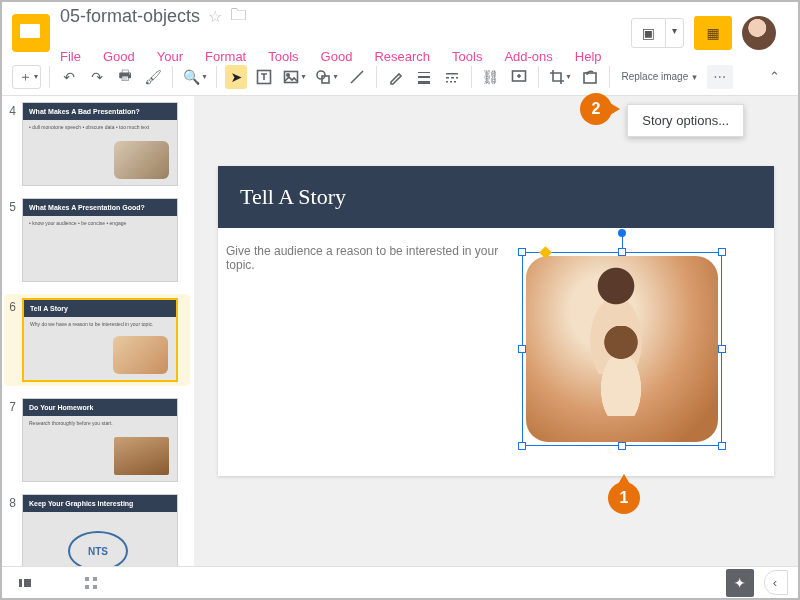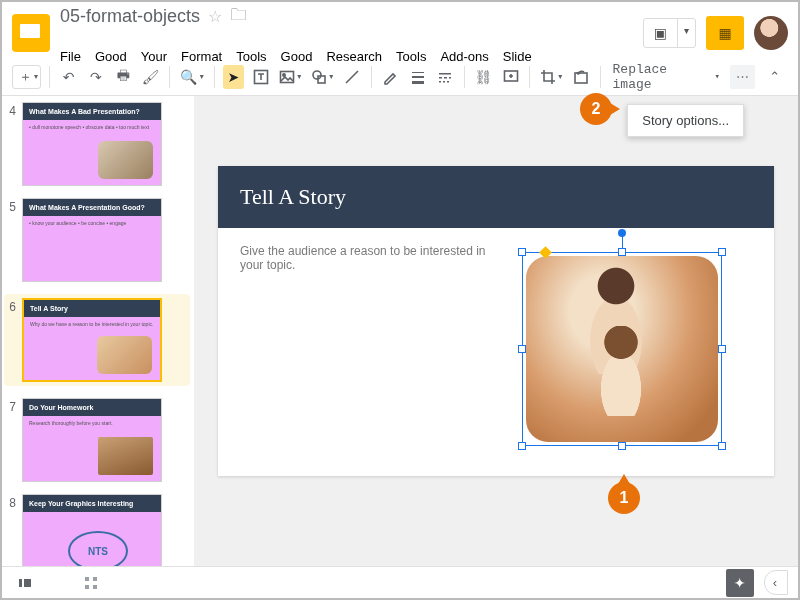--- a/index.html
+++ b/index.html
@@ -1,68 +1,68 @@
 <!DOCTYPE html>
 <html><head>
 <meta charset="utf-8">
 <style>
   * { box-sizing: border-box; margin: 0; padding: 0; }
   body { font-family: Arial, sans-serif; font-size: 13px; color: #202124; width: 800px; height: 600px; overflow: hidden; background: #fff; border: 2px solid #bbb; position: relative; }
 
-  .header { display: flex; align-items: center; padding: 6px 10px 0 10px; height: 56px; }
+  .header { display: flex; align-items: center; padding: 6px 22px 0 10px; height: 56px; }
   .app-icon { width: 38px; height: 38px; background: #ffba00; border-radius: 4px; position: relative; margin-right: 10px; }
   .app-icon::after { content: ""; position: absolute; left: 8px; top: 10px; width: 20px; height: 14px; background: #fff; border-radius: 1px; }
   .title-area { flex: 0 0 auto; }
   .doc-title { font-size: 18px; color: #5f6368; }
   .title-row { display: flex; align-items: center; gap: 8px; }
   .star { color: #bbb; font-size: 16px; }
   .folder { color: #888; font-size: 16px; }
-  .menubar { display: flex; gap: 14px; font-size: 13px; color: #000000; margin-top: 19px; }
+  .menubar { display: flex; gap: 22px; font-size: 13px; color: #ec4899; margin-top: 19px; }
   .menubar span { cursor: pointer; }
 
   .header-right { margin-left: auto; display: flex; align-items: center; gap: 10px; }
   .present-box { display: flex; border: 1px solid #dadce0; border-radius: 3px; }
   .present-main { padding: 6px 10px; font-size: 14px; color: #555; border-right: 1px solid #dadce0;}
   .present-arrow { padding: 6px 6px; font-size: 10px; color: #555;}
   .share-btn { width: 38px; height: 34px; background: #ffba00; border-radius: 3px; display: flex; align-items: center; justify-content: center; color: #5f4000; font-size: 14px;}
   .avatar { width: 34px; height: 34px; border-radius: 50%; background: radial-gradient(circle at 45% 35%, #f0d0b8 30%, #6b4a3a 32%); }
 
   .toolbar { display: flex; align-items: center; height: 38px; padding: 0 10px; border-bottom: 1px solid #e0e0e0; gap: 6px; background: #fff; flex-wrap: nowrap; }
   .tb { width: 22px; height: 24px; display: flex; align-items: center; justify-content: center; color: #5f6368; font-size: 14px; border-radius: 2px; cursor: pointer; position: relative;}
   .tb.wider { width: auto; padding: 0 2px; gap: 1px;}
   .tb.dd::after { content: "▾"; font-size: 8px; margin-left: 1px; color: #5f6368;}
   .sep { width: 1px; height: 22px; background: #e0e0e0; margin: 0 2px;}
   .plus-box { border: 1px solid #dadce0; border-radius: 3px; padding: 2px 2px 2px 6px; display: flex; align-items: center; color: #5f6368; gap: 2px;}
-  .replace { color: #5f6368; font-size: 13px; padding: 4px 4px; display: flex; align-items: center; cursor: pointer; font-family: Liberation Mono, monospace;}
+  .replace { color: #5f6368; font-size: 10px; padding: 4px 4px; display: flex; align-items: center; cursor: pointer;}
   .replace::after { content: "▾"; font-size: 9px; margin-left: 4px;}
   .overflow { width: 26px; height: 24px; background: #f1f3f4; border-radius: 2px; display: flex; align-items:center; justify-content:center; color:#5f6368; cursor:pointer;}
   .arrow-up { margin-left: auto; color: #5f6368; font-size: 13px; padding: 4px 8px;}
 
   .svg-ico { width: 16px; height: 16px; fill: none; stroke: #5f6368; stroke-width: 1.6; }
   .svg-ico.fill { fill: #5f6368; stroke: none;}
 
   .main-area { display: flex; height: calc(600px - 56px - 38px - 32px); background: #fff; }
   .filmstrip { width: 192px; overflow-y: auto; padding: 6px 4px 6px 2px; position: relative; }
   .slide-row { display: flex; align-items: flex-start; margin-bottom: 12px; }
   .slide-num { width: 18px; text-align: right; padding-right: 6px; padding-top: 2px; font-size: 12px; color: #5f6368; }
-  .thumb { width: 140px; height: 84px; border: 1px solid #d0d0d0; background: #f0abfc; position: relative; overflow: hidden;}
+  .thumb { width: 156px; height: 84px; border: 1px solid #d0d0d0; background: #e5e5e5; position: relative; overflow: hidden;}
   .thumb.selected { border: 2px solid #fbbc04; }
   .slide-row.selected-row { background: #fef7e0; border-radius: 4px; padding: 4px 0;}
   .thumb-header { background: #324056; color: #fff; font-size: 7px; font-weight: bold; padding: 5px 6px; }
   .thumb-body { padding: 4px 6px; font-size: 5px; color: #555; line-height: 6px;}
   .thumb-img { position: absolute; right: 8px; bottom: 6px; width: 55px; height: 38px; background: linear-gradient(135deg,#e8c9a0,#c89060); border-radius: 6px;}
 
   
   .filmstrip::-webkit-scrollbar { width: 10px;}
   .filmstrip::-webkit-scrollbar-thumb { background: #d0d0d0; border-radius: 5px;}
 
   .canvas-area { flex: 1; background: #f0f0f0; position: relative; padding: 70px 24px 20px 24px; }
   .slide-canvas { background: #fff; width: 100%; height: 310px; box-shadow: 0 1px 3px rgba(0,0,0,.15); position: relative; }
   .slide-title-band { background: #324056; color: #fff; padding: 18px 22px; font-size: 22px; font-family: Georgia, serif;}
-  .slide-body-text { padding: 16px 22px; font-size: 12px; color: #7a7a7a; max-width: 290px;}
+  .slide-body-text { padding: 16px 8px; font-size: 12px; color: #7a7a7a; max-width: 290px;}
   .image-obj { position: absolute; right: 56px; top: 90px; width: 192px; height: 186px; border-radius: 22px; background: radial-gradient(ellipse at 40% 30%, #f3e0c7 20%, #d89b6b 55%, #b87440 85%); overflow: hidden;}
   .sel-box { position: absolute; right: 52px; top: 86px; width: 200px; height: 194px; border: 1.5px solid #1a73e8; }
   .handle { position: absolute; width: 8px; height: 8px; background: #fff; border: 1.5px solid #1a73e8; }
   .h-tl { left: -5px; top: -5px;} .h-tr { right: -5px; top: -5px;}
   .h-bl { left: -5px; bottom: -5px;} .h-br { right: -5px; bottom: -5px;}
   .h-mt { left: calc(50% - 4px); top: -5px;} .h-mb { left: calc(50% - 4px); bottom: -5px;}
   .h-ml { left: -5px; top: calc(50% - 4px);} .h-mr { right: -5px; top: calc(50% - 4px);}
   .rotate-handle { position: absolute; left: calc(50% - 4px); top: -24px; width: 8px; height: 8px; background: #1a73e8; border-radius: 50%;}
   .rotate-line { position: absolute; left: 50%; top: -18px; width: 1px; height: 14px; background: #1a73e8;}
   .yellow-handle { position: absolute; left: 18px; top: -5px; width: 9px; height: 9px; background: #fbbc04; transform: rotate(45deg);}
@@ -101,21 +101,21 @@
     <div class="menubar">
       <span>File</span>
       <span>Good</span>
       <span>Your</span>
       <span>Format</span>
       <span>Tools</span>
       <span>Good</span>
       <span>Research</span>
       <span>Tools</span>
       <span>Add-ons</span>
-      <span>Slide</span>
+      <span>Help</span>
     </div>
   </div>
   <div class="header-right">
     <div class="present-box">
       <div class="present-main">▣</div>
       <div class="present-arrow">▾</div>
     </div>
     <div class="share-btn">▦</div>
     <div class="avatar"></div>
   </div>

